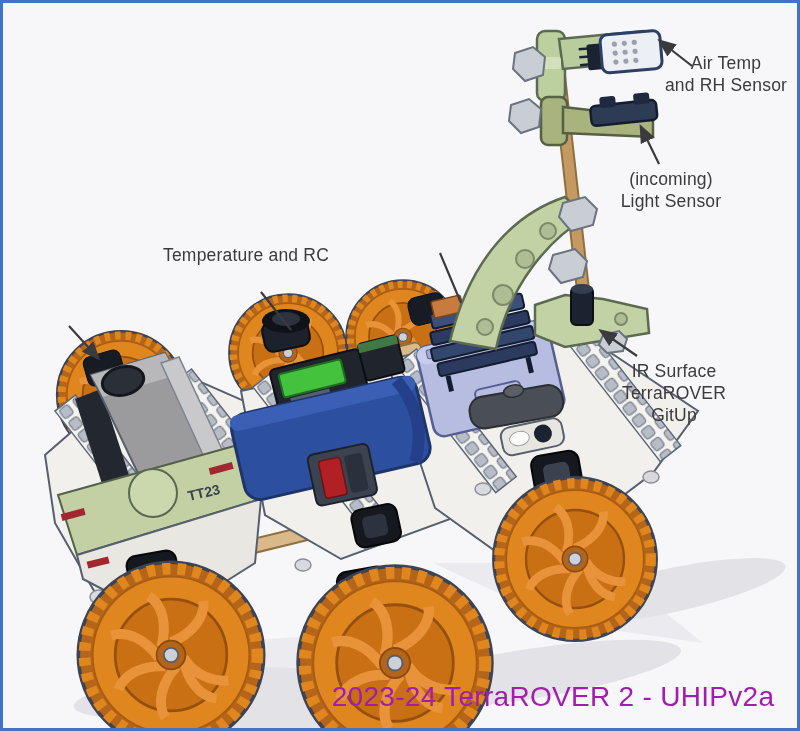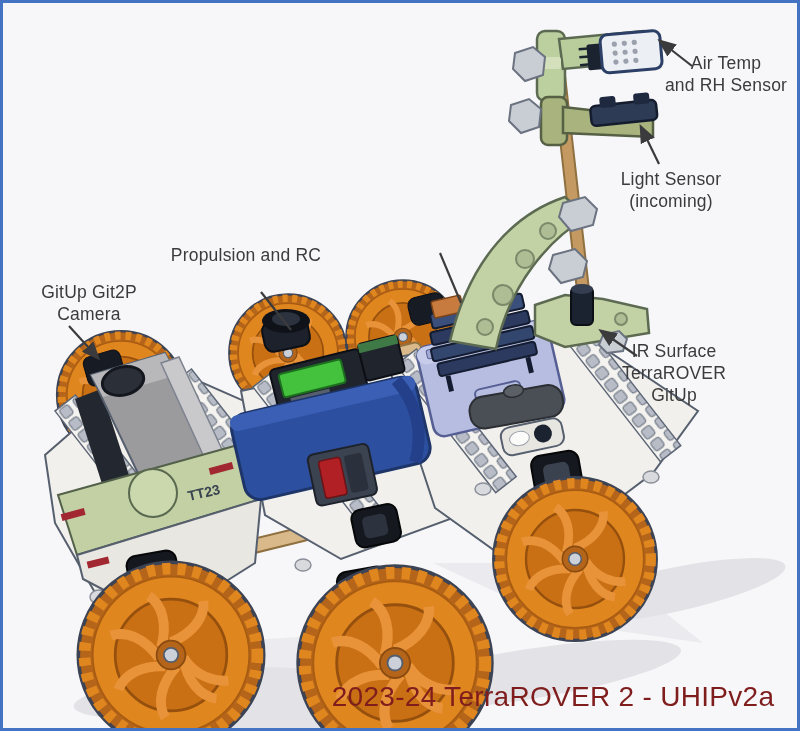--- a/index.html
+++ b/index.html
@@ -20,24 +20,24 @@
     line-height:1.26;
     color:#3b3b3d;
     letter-spacing:.2px;
   }
   .ann span{display:block;}
   #ann-gitup {left:10px;  top:278px; width:152px;}
   #ann-prop  {left:140px; top:241px; width:206px;}
   #ann-ada   {left:287px; top:183px; width:222px;}
   #ann-air   {left:640px; top:49px;  width:166px;}
   #ann-light {left:585px; top:165px; width:166px;}
-  #ann-ir    {left:588px; top:337px; width:166px;}
+  #ann-ir    {left:588px; top:357px; width:166px;}
   #diagram-title{
     position:absolute;left:305px;top:678px;width:490px;
-    text-align:center;font-size:28px;color:#7f1d1d;letter-spacing:.3px;
+    text-align:center;font-size:28px;color:#a21caf;letter-spacing:.3px;
   }
 </style>
 </head>
 <body>
 
 <div class="canvas">
 
   <svg class="scene" width="800" height="731" viewBox="0 0 800 731">
     <defs>
       <marker id="ah" markerWidth="9" markerHeight="8" refX="7" refY="3.5" orient="auto">
@@ -301,34 +301,30 @@
     <g stroke="#3b3b3d" stroke-width="2.2" fill="none">
       <line x1="66" y1="323" x2="95" y2="355" marker-end="url(#ah)"></line>
       <line x1="258" y1="289" x2="288" y2="327"></line>
       <line x1="437" y1="250" x2="458" y2="300"></line>
       <line x1="689" y1="63" x2="657" y2="38" marker-end="url(#ah)"></line>
       <line x1="656" y1="161" x2="638" y2="124" marker-end="url(#ah)"></line>
       <line x1="634" y1="353" x2="598" y2="328" marker-end="url(#ah)"></line>
     </g>
   </svg>
 
-  <div class="ann" id="ann-gitup">
-    <span>GitUp Git2P</span>
-    <span>Camera</span>
-  </div>
   <div class="ann" id="ann-prop">
-    <span>Propulsion and RC</span>
+    <span>Temperature and RC</span>
   </div>
   <div class="ann" id="ann-air">
     <span>Air Temp</span>
     <span>and RH Sensor</span>
   </div>
   <div class="ann" id="ann-light">
+    <span>(incoming)</span>
     <span>Light Sensor</span>
-    <span>(incoming)</span>
   </div>
   <div class="ann" id="ann-ir">
     <span>IR Surface</span>
     <span>TerraROVER</span>
     <span>GitUp</span>
   </div>
 
   <div id="diagram-title">2023-24 TerraROVER 2 - UHIPv2a</div>
 </div>
 

